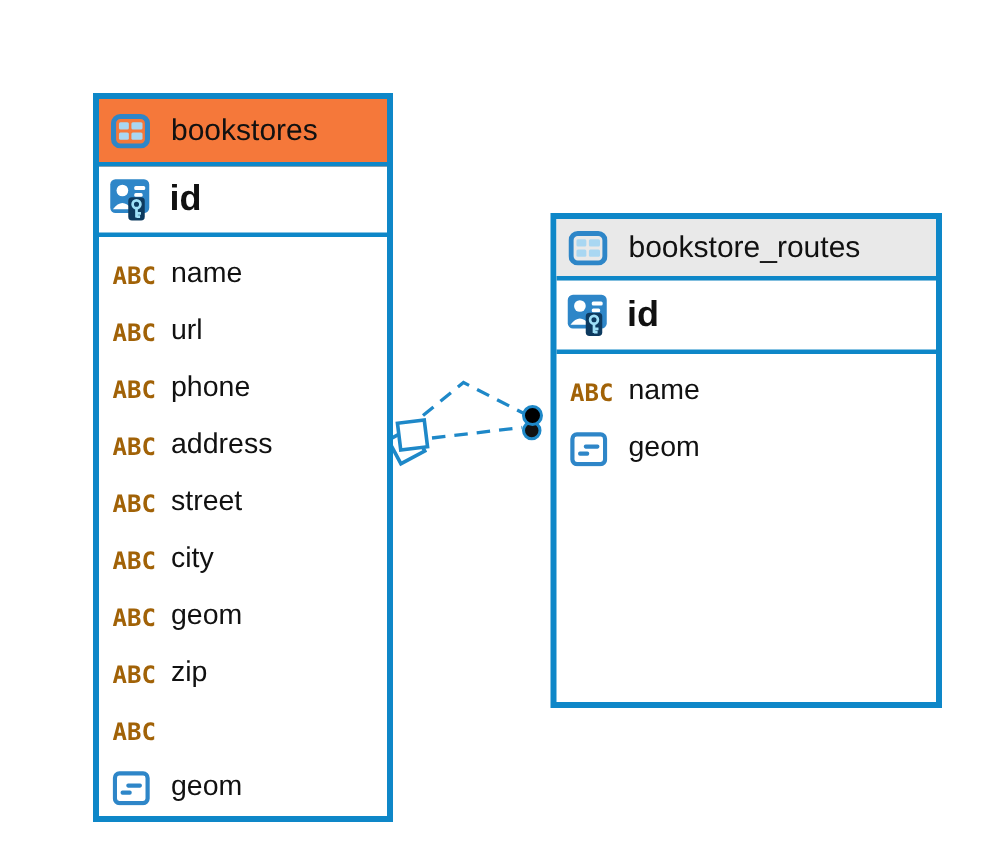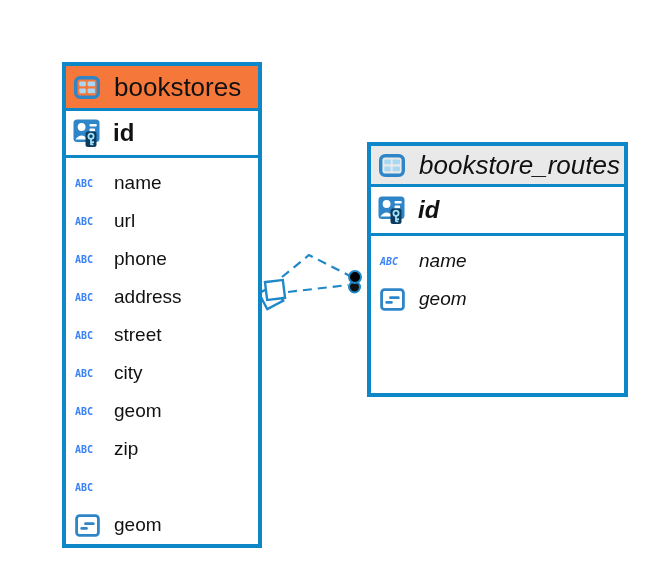--- a/index.html
+++ b/index.html
@@ -8,43 +8,43 @@
     background:#ffffff;
     font-family:"Liberation Sans", sans-serif;
     color:#111111;
   }
   .er-table {
     position:absolute; box-sizing:border-box;
     background:#ffffff; border:4px solid #0E87C8;
     display:flex; flex-direction:column;
   }
   .t0 { left:62px; top:62px; width:200px; height:486px; }
-  .t1 { left:367px; top:142px; width:261px; height:255px;font-style:italic; }
+  .t1 { left:367px; top:142px; width:261px; height:330px; }
   .er-header {
     display:flex; align-items:center; gap:8px; padding-left:8px;
-    border-bottom:3px solid #0E87C8; font-size:26px; flex:0 0 auto;
+    border-bottom:3px solid #0E87C8; font-size:20px; flex:0 0 auto;
   }
   .t0 .er-header { height:42px; background:#F5783A; }
   .t1 .er-header { height:38px; background:#E9E9E9; }
   .pk-row {
     display:flex; align-items:center; gap:8px; padding-left:7px;
     border-bottom:3px solid #0E87C8; font-weight:bold; font-size:24px;
     flex:0 0 auto;
   }
   .t0 .pk-row { height:44px; }
   .t1 .pk-row { height:46px; }
   .cols { padding-top:6px; }
   .col-row {
     height:38px; display:flex; align-items:center; gap:7px;
     padding-left:9px; font-size:19px; white-space:nowrap;
   }
   .cicon { display:inline-flex; width:32px; justify-content:flex-start; align-items:center; flex:0 0 32px; }
   .abc-glyph {
     font-family:"DejaVu Sans Mono", monospace;
-    font-weight:bold; font-size:10px; letter-spacing:0px; color:#3b82f6;
+    font-weight:bold; font-size:16px; letter-spacing:0px; color:#a16207;
   }
   svg.connector { position:absolute; left:0; top:0; pointer-events:none; }
   svg.connector .hit { pointer-events:stroke; }
   .dashline { stroke:#1E88C8; stroke-width:2.2; fill:none; stroke-dasharray:9 6; }
   .marker-square { fill:#ffffff; stroke:#1E88C8; stroke-width:2.4; }
 </style>
 </head>
 <body>
 
 <div class="canvas">

